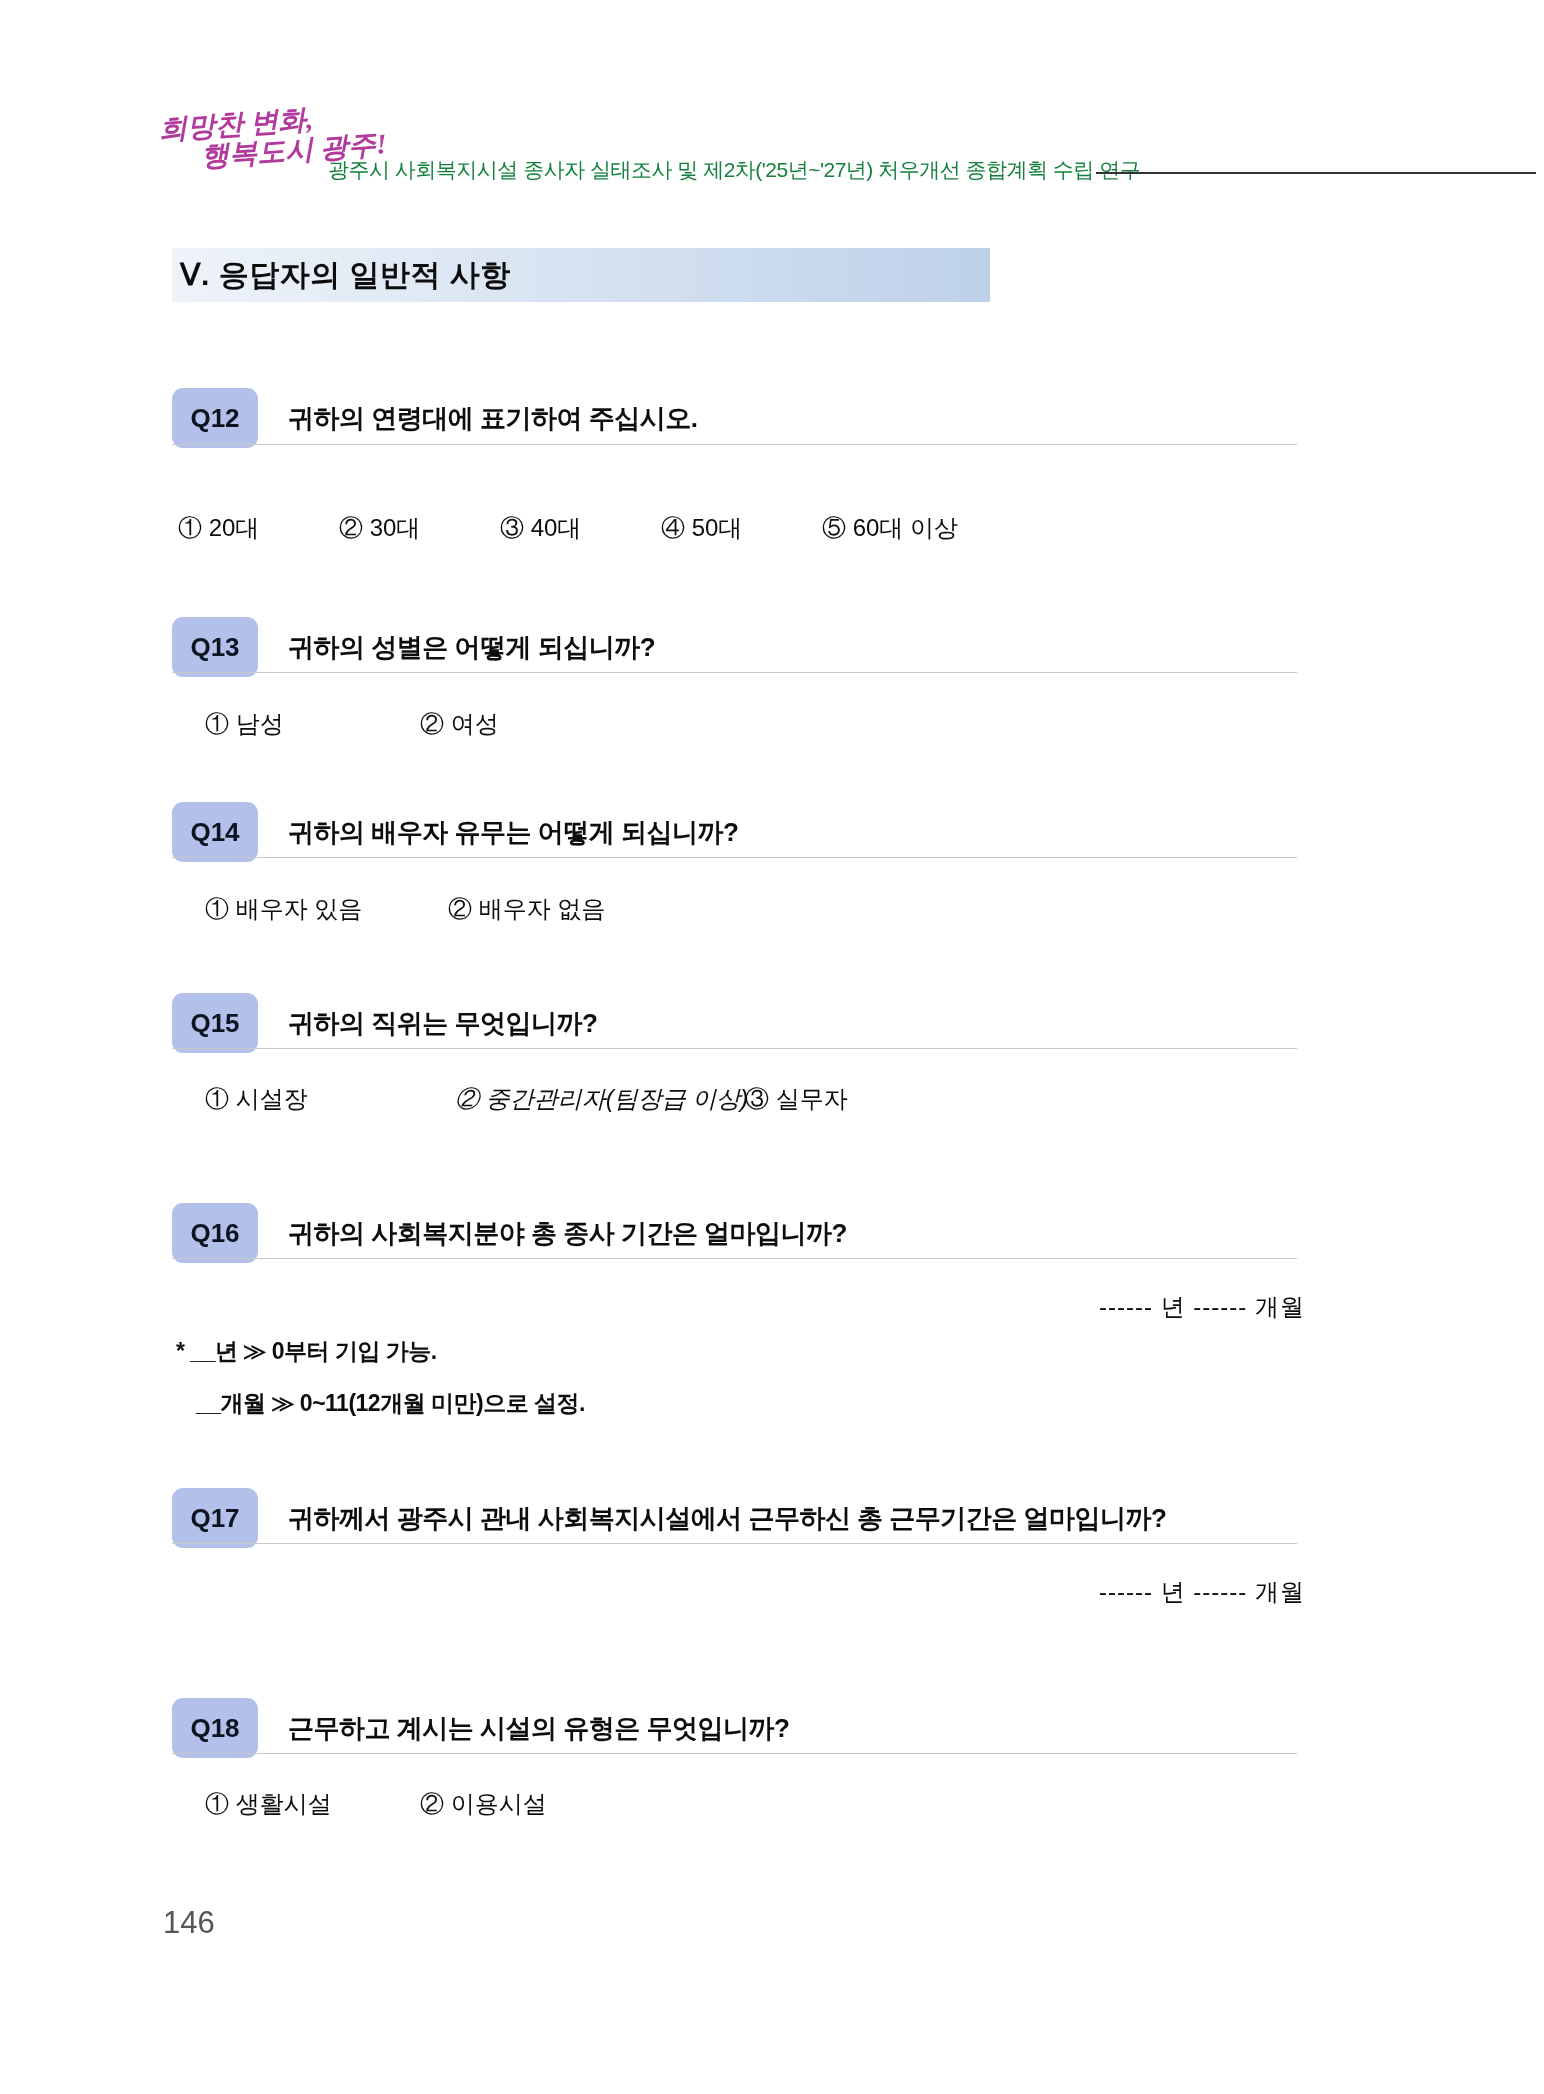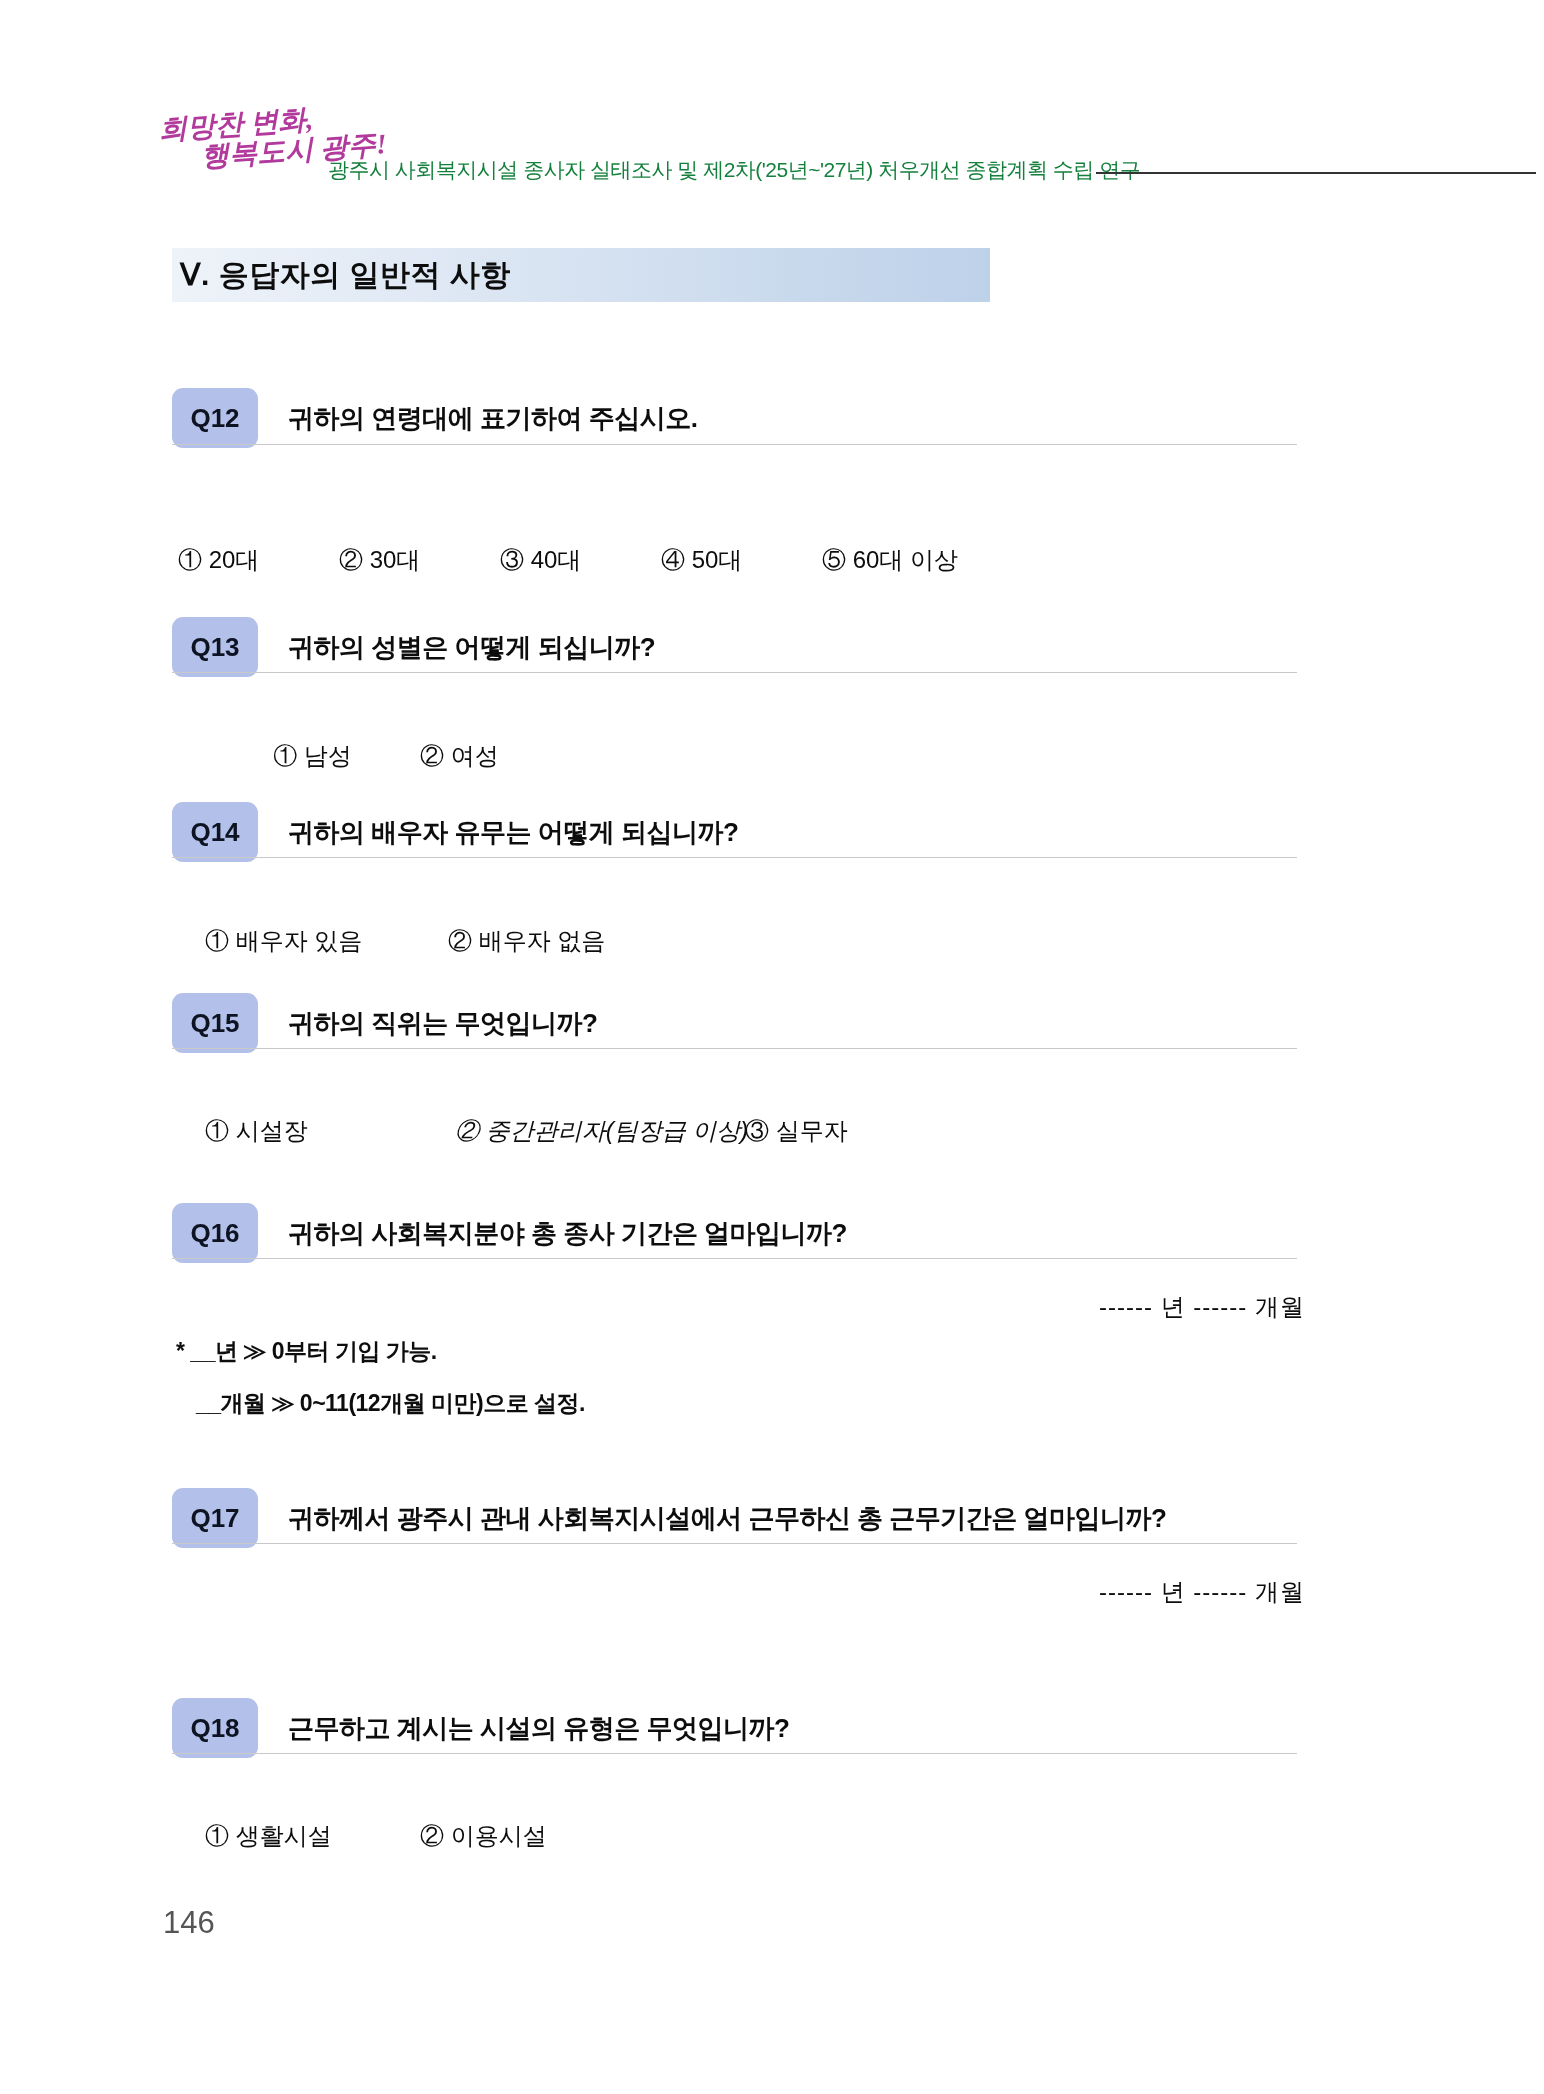--- a/index.html
+++ b/index.html
@@ -60,21 +60,21 @@
     letter-spacing:-0.5px;
   }
   .q-rule {
     position:absolute; left:172px;
     width:1125px; height:1px; background:#c9c9c9;
   }
   .q-options {
     position:absolute; display:flex;
     font-size:24px; color:#0d0d0d; white-space:nowrap;
   }
-  .q-options .opt { display:inline-block;margin-top:32px; }
+  .q-options .opt { display:inline-block; }
   .opts-left-wide { left:178px; }
   .opts-left     { left:205px; }
   .w160 { width:161px; }
   .w215 { width:215px; }
   .w250 { width:250px; }
   .w290 { width:290px;font-style:italic; }
 
   .q-blank {
     position:absolute; left:172px; width:1133px;
     text-align:right; font-size:24px; color:#0d0d0d;
@@ -120,21 +120,21 @@
     <span class="opt w160">③ 40대</span>
     <span class="opt w160">④ 50대</span>
     <span class="opt">⑤ 60대 이상</span>
   </div>
 
   <div class="q-row" style="top:617px;">
     <span class="q-badge">Q13</span>
     <span class="q-text">귀하의 성별은 어떻게 되십니까?</span>
   </div>
   <div class="q-rule" style="top:672px;"></div>
-  <div class="q-options opts-left" style="top:708px;text-align:center;">
+  <div class="q-options opts-left" style="top:708px;">
     <span class="opt w215">① 남성</span>
     <span class="opt">② 여성</span>
   </div>
 
   <div class="q-row" style="top:802px;">
     <span class="q-badge">Q14</span>
     <span class="q-text">귀하의 배우자 유무는 어떻게 되십니까?</span>
   </div>
   <div class="q-rule" style="top:857px;"></div>
   <div class="q-options opts-left" style="top:893px;gap:28px;">

